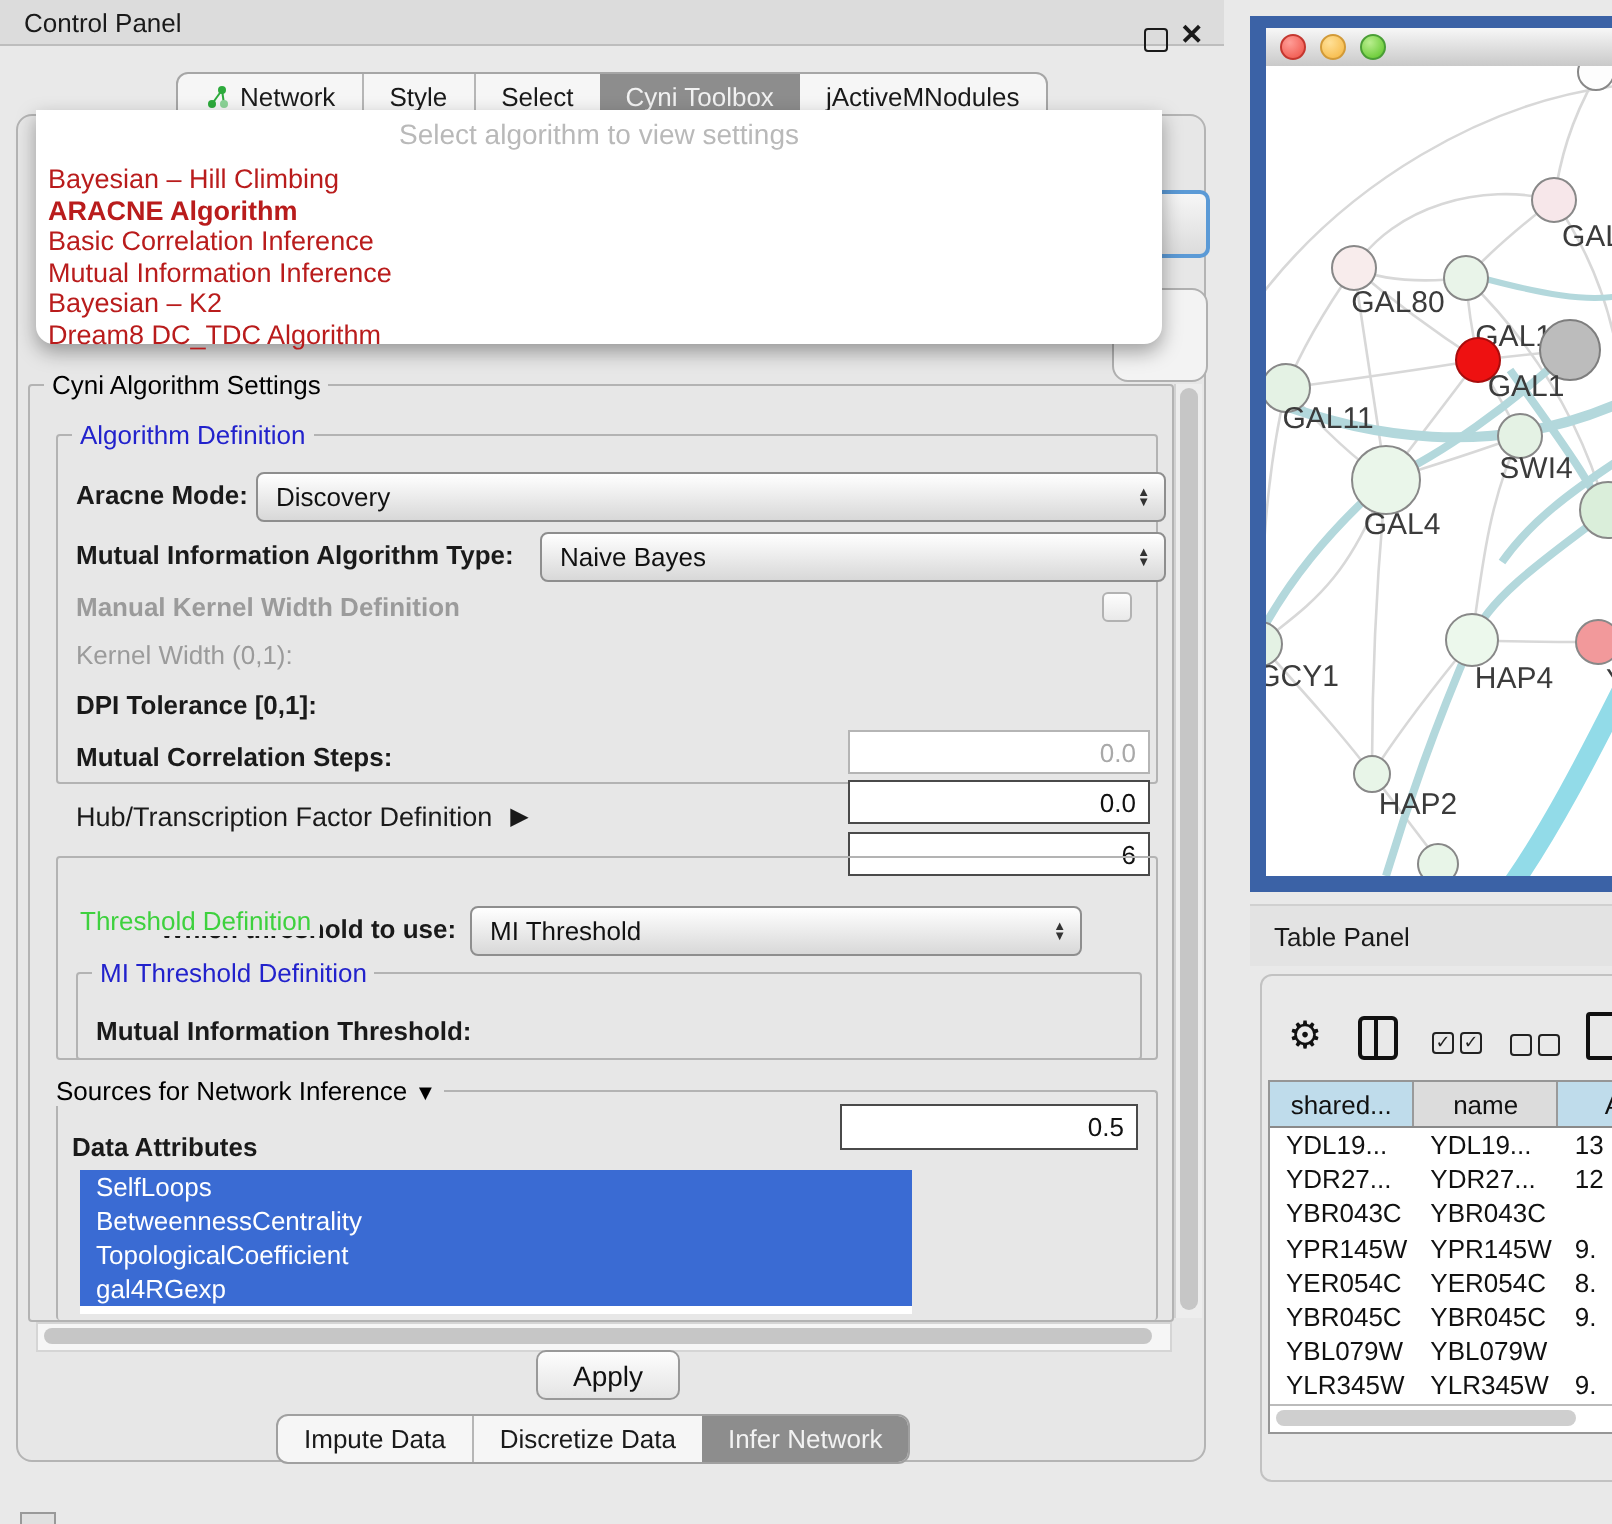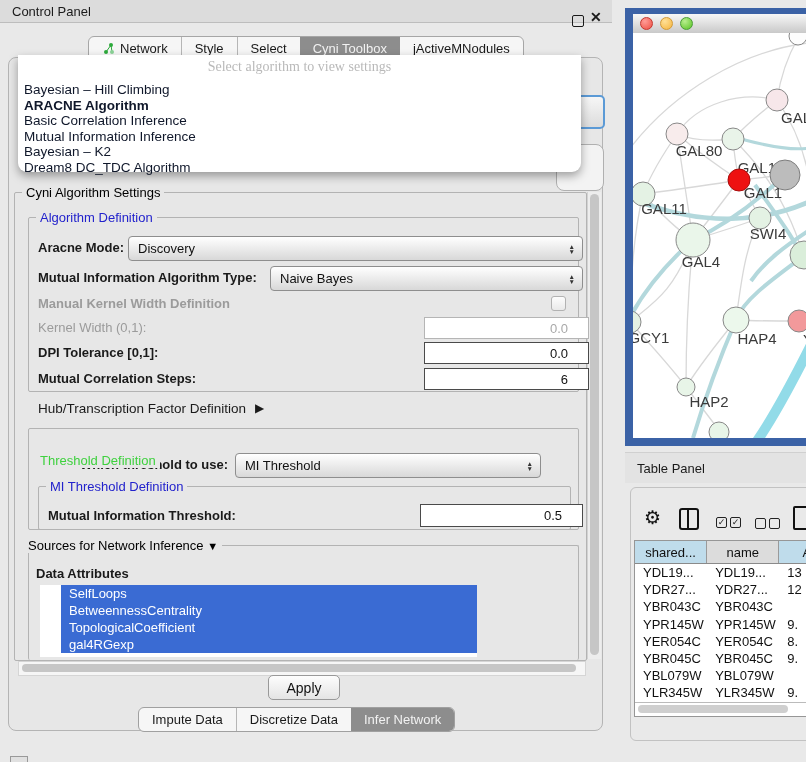--- a/index.html
+++ b/index.html
@@ -24,36 +24,36 @@
   .tab.sel{background:#8d8d8d;color:#f2f2f2;border-left:none;}
   .tab.sel + .tab{border-left:none;}
   .btabbar{display:flex;height:23px;border:1px solid #a0a0a0;border-radius:6px;
     background:#f6f6f6;overflow:hidden;}
   
   .cp-outer{left:8px;top:57px;width:593px;height:672px;border:1px solid #b4b4b4;
     border-radius:8px;background:#e7e7e7;}
   
   .popup{left:18px;top:55px;width:563px;height:117px;background:#ffffff;
     border-radius:0 0 9px 9px;box-shadow:0 4px 10px rgba(0,0,0,0.35);z-index:50;}
-  .popup-hint{text-align:center;color:#b9b9b9;font-size:14px;padding-top:4px;height:18px;font-family:Liberation Serif, serif;}
+  .popup-hint{text-align:center;color:#b9b9b9;font-size:14px;padding-top:4px;height:18px;}
   .popup-opts{margin-top:5px;}
-  .popup-opt{height:15.5px;line-height:15.5px;font-size:13.5px;color:#0f172a;padding-left:6px;white-space:nowrap;}
+  .popup-opt{height:15.5px;line-height:15.5px;font-size:13.5px;color:#b91c1c;padding-left:6px;white-space:nowrap;}
   .popup-opt.sel{font-weight:bold;}
   
   .fs{border:1px solid #b3b3b3;border-radius:2px;}
   .legend{background:#e7e7e7;padding:0 4px;font-size:13px;z-index:3;white-space:nowrap;}
   .legend.blue{color:#2222cc;}
   .legend.green{color:#3ed13e;margin-top:32px;}
   
   .combo{border:1px solid #8e8e8e;border-radius:4px;background:linear-gradient(#ffffff,#d8d8d8);
     display:flex;align-items:center;font-size:13px;color:#111;padding-left:9px;}
   .combo .arr{position:absolute;right:7px;top:50%;transform:translateY(-50%);
     display:flex;flex-direction:column;line-height:5px;font-size:6.5px;color:#333;}
   .inputf{background:#fff;border:1px solid #4a4a4a;font-size:13px;color:#111;
-    display:flex;align-items:center;justify-content:flex-end;padding-right:20px;}
+    display:flex;align-items:center;justify-content:flex-end;padding-right:6px;margin-top:48px;}
   .inputf.dis{border-color:#b5b5b5;color:#a9a9a9;}
   .cb{width:13px;height:13px;border:1px solid #b2b2b2;border-radius:3px;
     background:linear-gradient(#fdfdfd,#e9e9e9);}
   
   .attr-item{height:17px;line-height:17px;background:#3a6bd3;color:#ffffff;
     font-size:13px;padding-left:8px;width:492px;}
   
   .sb-track-v{background:#ededed;border-left:1px solid #d2d2d2;}
   .thumb{background:#c6c6c6;border-radius:5px;}
   
@@ -183,21 +183,21 @@
 <span class="abs legend blue" style="left:46px;top:479px;">MI Threshold Definition</span>
 
 <div class="abs lbl b" style="left:48px;top:504px;height:22px;">Mutual Information Threshold:</div>
 <div class="abs inputf" style="left:420px;top:504px;width:141px;height:21px;">0.5</div>
 
 <div class="abs fs" style="left:28px;top:545px;width:549px;height:114px;border-bottom:none;"></div>
 <span class="abs legend" style="left:24px;top:538px;"><span>Sources for Network Inference</span> <span style="font-size:11px;">▼</span></span>
 
 <div class="abs lbl b" style="left:36px;top:565px;height:16px;">Data Attributes</div>
 
-<div class="abs" style="left:40px;top:585px;width:416px;height:72px;background:#fff;overflow:hidden;padding-left:21px;">
+<div class="abs" style="left:40px;top:585px;width:416px;height:72px;background:#fff;overflow:hidden;">
   <div id="attrList">
       <div class="attr-item" style="background: rgb(58, 107, 211);">SelfLoops</div>
       <div class="attr-item" style="background: rgb(58, 107, 211);">BetweennessCentrality</div>
       <div class="attr-item" style="background: rgb(58, 107, 211);">TopologicalCoefficient</div>
       <div class="attr-item" style="background: rgb(58, 107, 211);">gal4RGexp</div>
     </div>
   <div class="thumb" style="position:absolute;left:507px;top:3px;width:9px;height:62px;background:#d2d2d2;"></div>
 </div>
 
 <div class="abs" style="left:18px;top:661px;width:566px;height:13px;background:#f6f6f6;border:1px solid #d5d5d5;">

